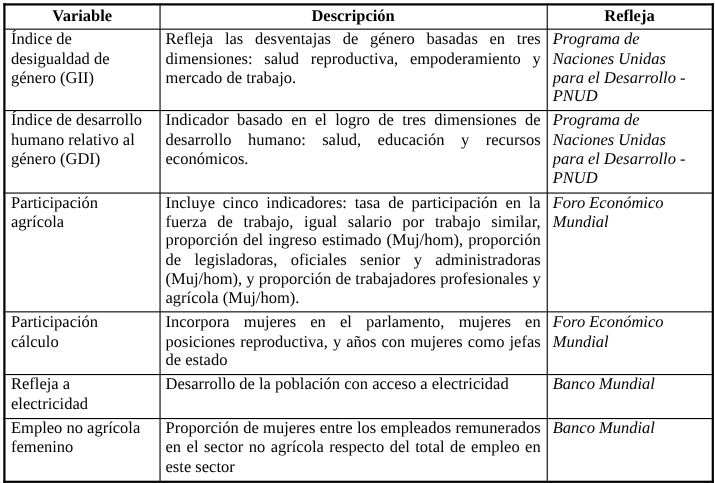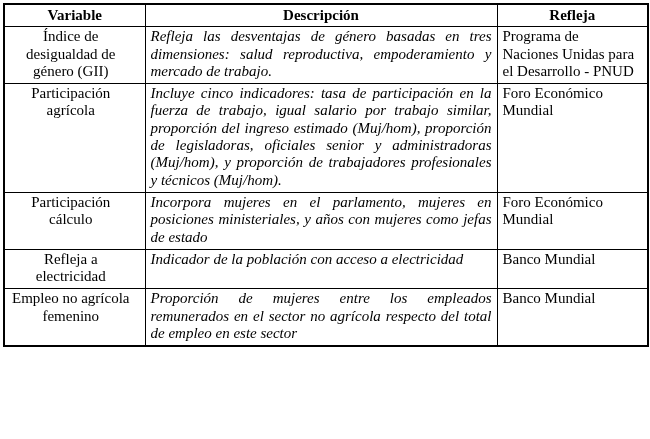--- a/index.html
+++ b/index.html
@@ -34,31 +34,31 @@
     overflow: hidden;
   }
   th {
     font-weight: bold;
     text-align: center;
     padding-top: 2px;
     padding-bottom: 2px;
     margin-left: 46px;
   }
   td.cell-variable {
-    text-align: center;
+    text-align: left;
     padding-right: 13px; 
   }
   td.cell-descripcion {
     text-align: justify;
     text-align-last: left;
-    font-style: italic;
   }
   td.cell-fuente {
     text-align: left;
     padding-right: 10px;
+    font-style: italic;
   }
 </style>
 </head>
 <body>
 
 <table class="doc-table">
   <colgroup>
     <col class="col-variable">
     <col class="col-descripcion">
     <col class="col-fuente">
@@ -70,32 +70,37 @@
       <th>Refleja</th>
     </tr>
   </thead>
   <tbody>
     <tr>
       <td class="cell-variable">Índice de desigualdad de género (GII)</td>
       <td class="cell-descripcion">Refleja las desventajas de género basadas en tres dimensiones: salud reproductiva, empoderamiento y mercado de trabajo.</td>
       <td class="cell-fuente">Programa de Naciones Unidas para el Desarrollo - PNUD</td>
     </tr>
     <tr>
+      <td class="cell-variable">Índice de desarrollo humano relativo al género (GDI)</td>
+      <td class="cell-descripcion">Indicador basado en el logro de tres dimensiones de desarrollo humano: salud, educación y recursos económicos.</td>
+      <td class="cell-fuente">Programa de Naciones Unidas para el Desarrollo - PNUD</td>
+    </tr>
+    <tr>
       <td class="cell-variable">Participación agrícola</td>
-      <td class="cell-descripcion">Incluye cinco indicadores: tasa de participación en la fuerza de trabajo, igual salario por trabajo similar, proporción del ingreso estimado (Muj/hom), proporción de legisladoras, oficiales senior y administradoras (Muj/hom), y proporción de trabajadores profesionales y técnicos (Muj/hom).</td>
+      <td class="cell-descripcion">Incluye cinco indicadores: tasa de participación en la fuerza de trabajo, igual salario por trabajo similar, proporción del ingreso estimado (Muj/hom), proporción de legisladoras, oficiales senior y administradoras (Muj/hom), y proporción de trabajadores profesionales y agrícola (Muj/hom).</td>
       <td class="cell-fuente">Foro Económico Mundial</td>
     </tr>
     <tr>
       <td class="cell-variable">Participación cálculo</td>
-      <td class="cell-descripcion">Incorpora mujeres en el parlamento, mujeres en posiciones ministeriales, y años con mujeres como jefas de estado</td>
+      <td class="cell-descripcion">Incorpora mujeres en el parlamento, mujeres en posiciones reproductiva, y años con mujeres como jefas de estado</td>
       <td class="cell-fuente">Foro Económico Mundial</td>
     </tr>
     <tr>
       <td class="cell-variable">Refleja a electricidad</td>
-      <td class="cell-descripcion">Indicador de la población con acceso a electricidad</td>
+      <td class="cell-descripcion">Desarrollo de la población con acceso a electricidad</td>
       <td class="cell-fuente">Banco Mundial</td>
     </tr>
     <tr>
       <td class="cell-variable">Empleo no agrícola femenino</td>
       <td class="cell-descripcion">Proporción de mujeres entre los empleados remunerados en el sector no agrícola respecto del total de empleo en este sector</td>
       <td class="cell-fuente">Banco Mundial</td>
     </tr>
   </tbody>
 </table>
 

